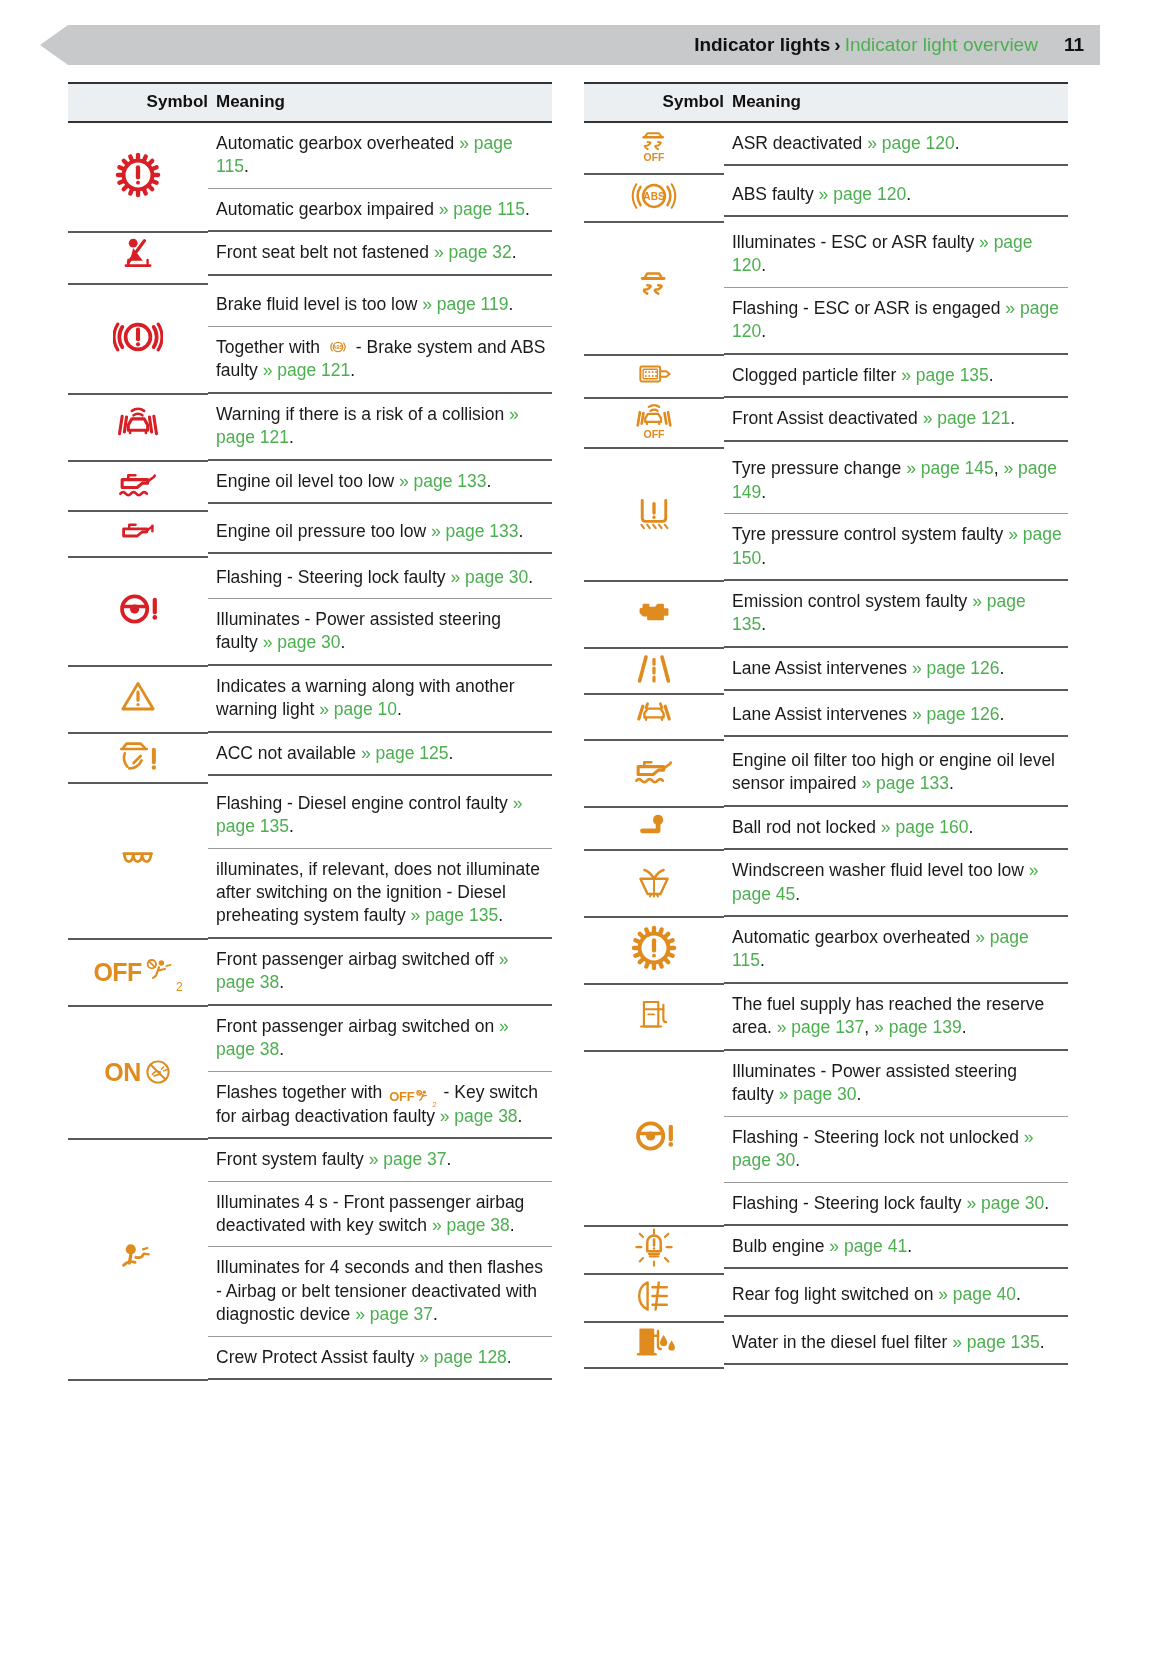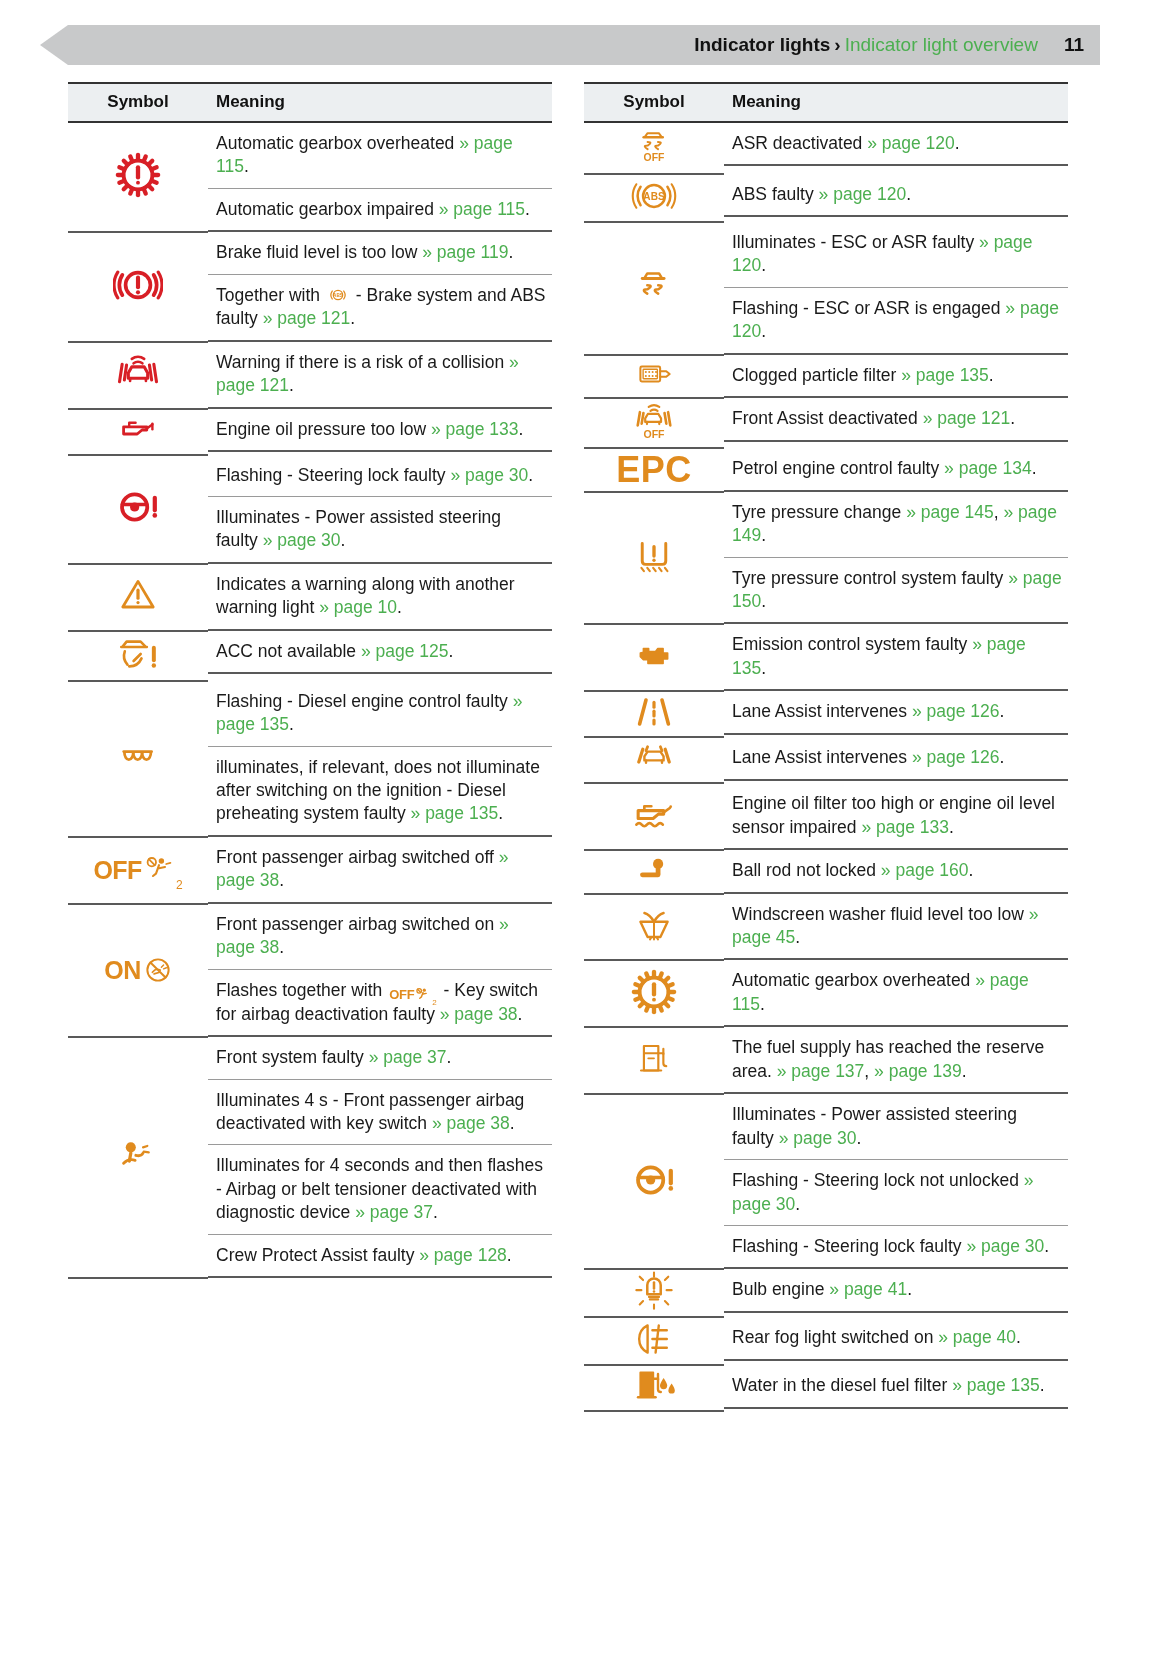--- a/index.html
+++ b/index.html
@@ -51,21 +51,21 @@
   thead th{
     background:#eceff1;
     font-size:17px;
     font-weight:bold;
     text-align:left;
     padding:8px 0 9px 0;
     border-top:2px solid #333;
     border-bottom:2px solid #333;
     color:#111;
   }
-  th.c-sym{ width:140px; text-align:center; padding-left:0; }
+  th.c-sym{ width:140px; text-align:right; padding-left:0; }
   th.c-mean{ padding-left:8px; }
 
   td{ vertical-align:top; padding:0; }
   td.sym{
     width:140px;
     text-align:center;
     vertical-align:middle;
     border-bottom:2px solid #595959;
   }
   td.mean{ padding:0;margin-left:42px; }
@@ -135,20 +135,35 @@
                   <circle cx="50" cy="66" r="4" fill="currentColor" stroke="none"></circle>
                 </svg></span></td>
             <td class="mean">
               <div class="grp">
                 <div class="sub"><span>Automatic gearbox overheated </span><span class="ref">» page 115</span><span class="dot">.</span></div>
                 <div class="sub"><span>Automatic gearbox impaired </span><span class="ref">» page 115</span><span class="dot">.</span></div>
               </div>
             </td>
           </tr>
           <tr>
+            <td class="sym"><span class="ico" style="color:#d81f26;"><svg width="40" height="46" viewBox="0 0 100 100" fill="none" stroke="currentColor" stroke-width="7" stroke-linecap="round" stroke-linejoin="round">
+                  <circle cx="38" cy="18" r="11" fill="currentColor" stroke="none"></circle>
+     <path d="M38 30 L30 62 L62 62 Z" fill="currentColor" stroke="none"></path>
+     <path d="M20 74 L80 74" stroke-width="7"></path>
+     <path d="M26 74 L26 60" stroke-width="6"></path>
+     <path d="M74 74 L74 60" stroke-width="6"></path>
+     <path d="M66 12 L26 66" stroke-width="8"></path>
+                </svg></span></td>
+            <td class="mean">
+              <div class="grp">
+                <div class="sub"><span>Front seat belt not fastened </span><span class="ref">» page 32</span><span class="dot">.</span></div>
+              </div>
+            </td>
+          </tr>
+          <tr>
             <td class="sym"><span class="ico" style="color:#d81f26;"><svg width="50" height="46" viewBox="0 0 100 100" fill="none" stroke="currentColor" stroke-width="7" stroke-linecap="round" stroke-linejoin="round">
                   <circle cx="50" cy="50" r="27" stroke-width="8"></circle>
      <line x1="50" y1="34" x2="50" y2="55" stroke-width="9"></line>
      <circle cx="50" cy="66" r="4.5" fill="currentColor" stroke="none"></circle>
      <path d="M16 28 A40 40 0 0 0 16 72" stroke-width="8"></path>
      <path d="M6 22 A52 52 0 0 0 6 78" stroke-width="7"></path>
      <path d="M84 28 A40 40 0 0 1 84 72" stroke-width="8"></path>
      <path d="M94 22 A52 52 0 0 1 94 78" stroke-width="7"></path>
                 </svg></span></td>
             <td class="mean">
@@ -171,20 +186,34 @@
      <path d="M40 28 A16 16 0 0 1 60 28" stroke-width="6"></path>
      <path d="M36 18 A24 24 0 0 1 64 18" stroke-width="6"></path>
      <path d="M14 30 L8 70" stroke-width="7"></path>
      <path d="M24 32 L19 66" stroke-width="7"></path>
      <path d="M86 30 L92 70" stroke-width="7"></path>
      <path d="M76 32 L81 66" stroke-width="7"></path>
                 </svg></span></td>
             <td class="mean">
               <div class="grp">
                 <div class="sub"><span>Warning if there is a risk of a collision </span><span class="ref">» page 121</span><span class="dot">.</span></div>
+              </div>
+            </td>
+          </tr>
+          <tr>
+            <td class="sym"><span class="ico" style="color:#d81f26;"><svg width="52" height="44" viewBox="0 0 100 100" fill="none" stroke="currentColor" stroke-width="7" stroke-linecap="round" stroke-linejoin="round">
+                  <path d="M14 40 L14 58 L48 58 L60 48 L72 48 L72 40 Z" stroke-width="7"></path>
+     <path d="M72 44 L86 34" stroke-width="6"></path>
+     <circle cx="88" cy="31" r="3" fill="currentColor" stroke="none"></circle>
+     <path d="M28 40 L28 30 L44 30" stroke-width="6"></path>
+     <path d="M10 72 q6 -7 12 0 q6 7 12 0 q6 -7 12 0 q6 7 12 0 q6 -7 12 0" stroke-width="6"></path>
+                </svg></span></td>
+            <td class="mean">
+              <div class="grp">
+                <div class="sub"><span>Engine oil level too low </span><span class="ref">» page 133</span><span class="dot">.</span></div>
               </div>
             </td>
           </tr>
           <tr>
             <td class="sym"><span class="ico" style="color:#d81f26;"><svg width="52" height="40" viewBox="0 0 100 100" fill="none" stroke="currentColor" stroke-width="7" stroke-linecap="round" stroke-linejoin="round">
                   <path d="M14 42 L14 60 L48 60 L60 50 L72 50 L72 42 Z" stroke-width="7"></path>
      <path d="M72 46 L86 36" stroke-width="6"></path>
      <path d="M86 34 L86 48" stroke-width="6"></path>
      <path d="M28 42 L28 32 L44 32" stroke-width="6"></path>
                 </svg></span></td>
@@ -401,28 +430,20 @@
      <path d="M38 18 A22 22 0 0 1 62 18" stroke-width="5"></path>
      <path d="M18 30 L13 60" stroke-width="6"></path>
      <path d="M26 32 L22 56" stroke-width="6"></path>
      <path d="M82 30 L87 60" stroke-width="6"></path>
      <path d="M74 32 L78 56" stroke-width="6"></path>
      <text x="50" y="88" font-size="24" font-weight="bold" fill="currentColor" stroke="none" text-anchor="middle" font-family="Liberation Sans, sans-serif">OFF</text>
                 </svg></span></td>
             <td class="mean">
               <div class="grp">
                 <div class="sub"><span>Front Assist deactivated </span><span class="ref">» page 121</span><span class="dot">.</span></div>
-              </div>
-            </td>
-          </tr>
-          <tr>
-            <td class="sym"><span class="ico" style="color:#e08b1e;font-weight:bold;font-size:36px;letter-spacing:0.5px;line-height:1;">EPC</span></td>
-            <td class="mean">
-              <div class="grp">
-                <div class="sub"><span>Petrol engine control faulty </span><span class="ref">» page 134</span><span class="dot">.</span></div>
               </div>
             </td>
           </tr>
           <tr>
             <td class="sym"><span class="ico" style="color:#e08b1e;"><svg width="48" height="42" viewBox="0 0 100 100" fill="none" stroke="currentColor" stroke-width="7" stroke-linecap="round" stroke-linejoin="round">
                   <path d="M22 20 L22 62 q0 8 8 8 L70 70 q8 0 8 -8 L78 20" stroke-width="7"></path>
      <line x1="50" y1="28" x2="50" y2="50" stroke-width="8"></line>
      <circle cx="50" cy="60" r="4" fill="currentColor" stroke="none"></circle>
      <path d="M20 78 l6 8 M34 78 l6 8 M48 78 l6 8 M62 78 l6 8 M76 78 l6 8" stroke-width="5"></path>
                 </svg></span></td>

